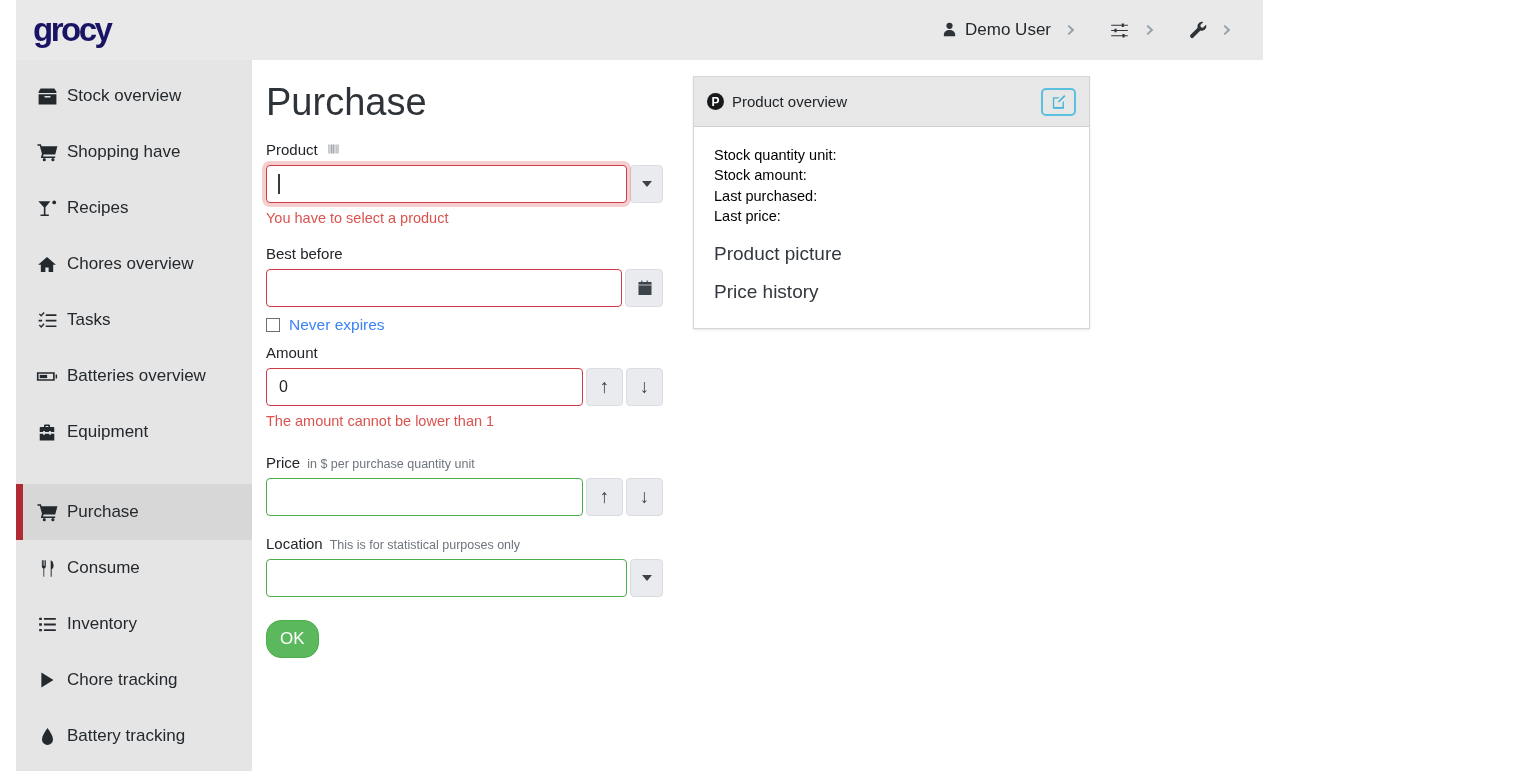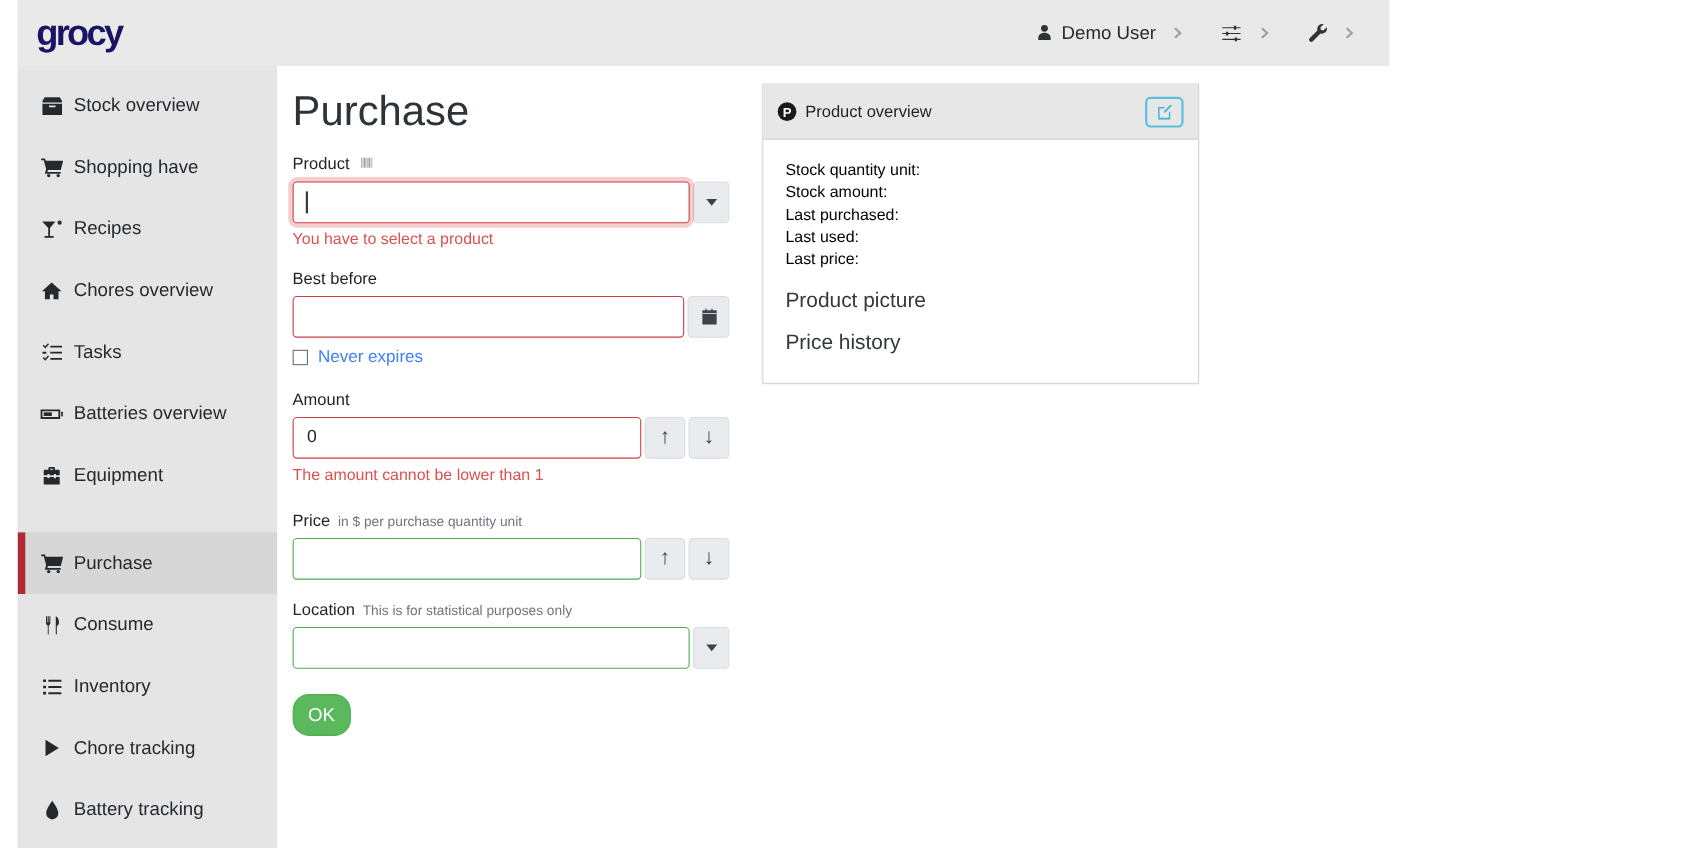--- a/index.html
+++ b/index.html
@@ -288,21 +288,21 @@
           <span class="text-caret"></span>
         </span>
         <button class="addon-btn btn-dd">
           <span class="caret-down"></span>
         </button>
       </div>
       <div class="err">You have to select a product</div>
     </div>
 
     
-    <div class="form-group" style="margin-bottom:21px;">
+    <div class="form-group" style="margin-bottom:10px;">
       <div class="f-label">
         <span>Best before</span>
       </div>
       <div class="input-row">
         <span class="in-wrap">
           <input class="form-control b-red" type="text" value="" style="">
         </span>
         <button class="addon-btn btn-cal">
           <span style="display:flex;">
             <svg width="15" height="16" viewBox="0 0 448 512">
@@ -387,20 +387,19 @@
               <path d="M64 112h220l-44 44H108v288h288V284l44-44v260H64V112z"></path>
               <path d="M452 36l40 40-200 200-56 16 16-56L452 36z"></path>
             </svg>
         </span>
       </button>
     </div>
     <div class="card-body">
       <div class="stat">Stock quantity unit:</div>
       <div class="stat">Stock amount:</div>
       <div class="stat">Last purchased:</div>
-      <div class="stat">Last used:</div>
       <div class="stat">Last price:</div>
       <div class="section-h">Product picture</div>
       <div class="section-h">Price history</div>
     </div>
   </div>
 
 </div>
 
 </body></html>

